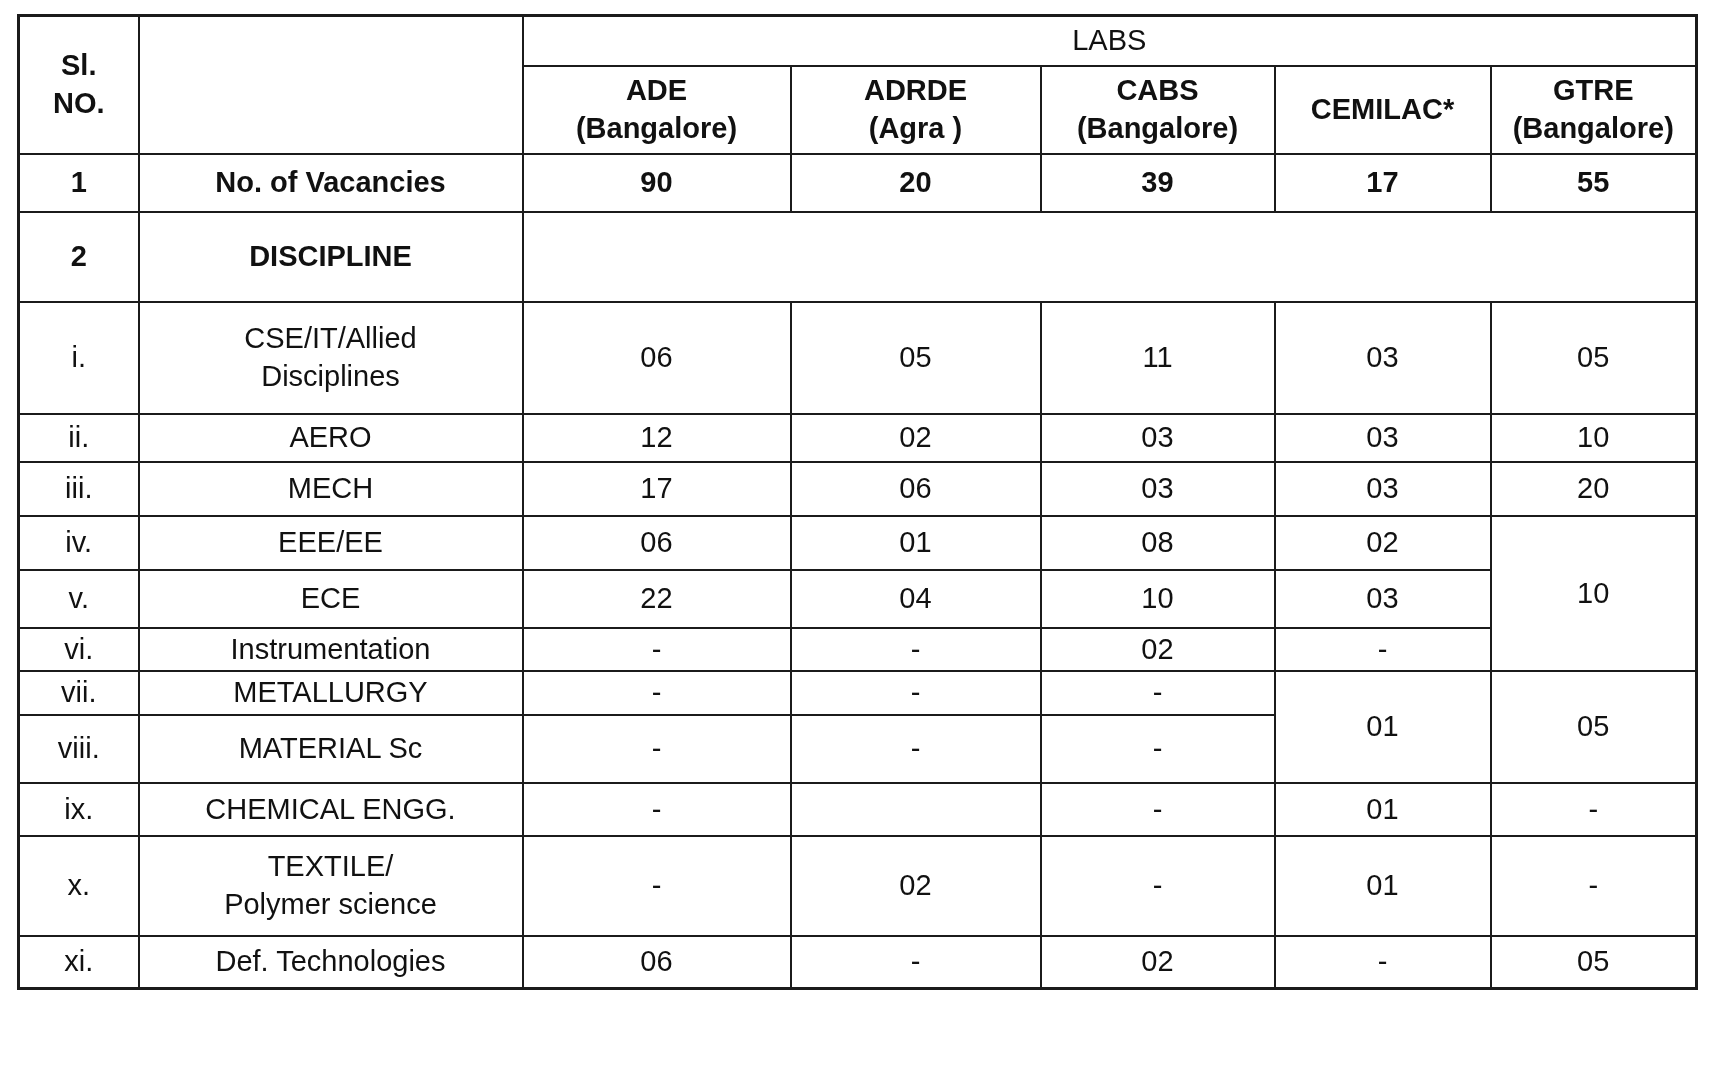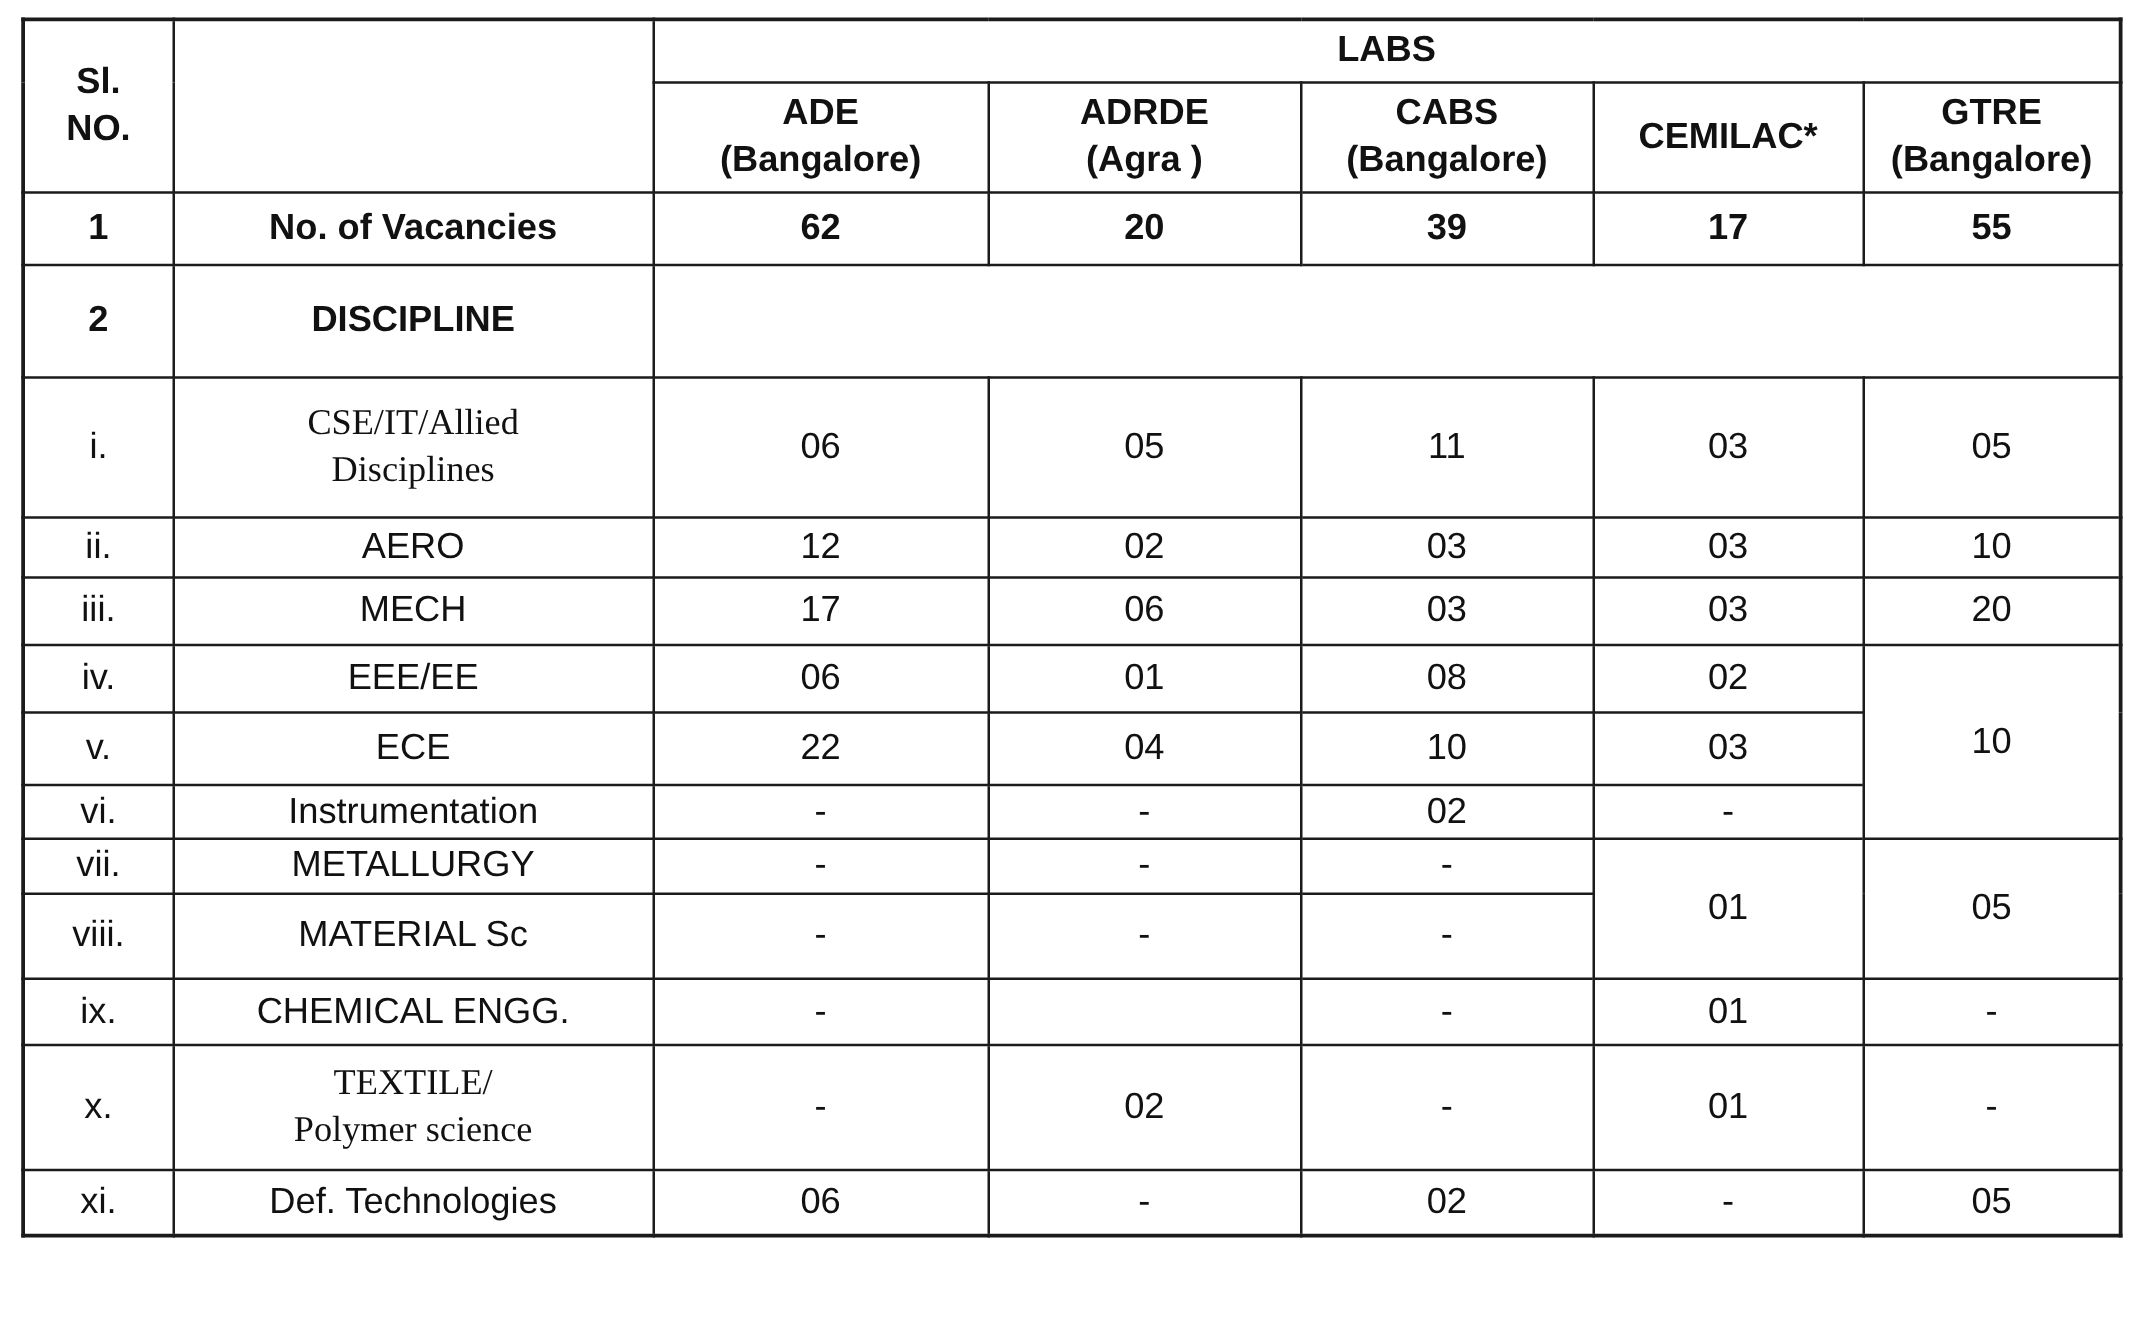--- a/index.html
+++ b/index.html
@@ -30,31 +30,31 @@
   }
   .b { font-weight: bold; }
   
   td.slno {
     font-weight: bold;
     vertical-align: top;
     padding-top: 16px;
     font-size: 31px;
     line-height: 1.65;
   }
-  td.labs-title { font-weight: bold; font-size: 31px; margin-left: 39px; }
+  td.labs-title { font-weight: normal; font-size: 31px; margin-left: 39px; }
   td.lab-head {
     font-weight: bold;
     font-size: 31px;
     vertical-align: top;
     padding-top: 12px;
     line-height: 1.7;
   }
   td.sl-top { vertical-align: top; padding-top: 6px; }
   td.vacval { font-weight: bold; }
-  td.two-line { line-height: 1.45; font-family: Liberation Serif, serif; }
+  td.two-line { line-height: 1.45; }
   td.dash-top { vertical-align: top; line-height: 0.75; padding-top: 4px; }
 </style>
 </head>
 <body>
 
 <table class="vac">
   <colgroup>
     <col style="width:120px">
       <col style="width:384px">
       <col style="width:268px">
@@ -93,21 +93,21 @@
     </td>
     <td class="lab-head">
       <div>GTRE</div>
       <div>(Bangalore)</div>
     </td>
   </tr>
 
   <tr style="height:58px">
     <td class="b">1</td>
     <td class="b">No. of Vacancies</td>
-    <td class="vacval">62</td>
+    <td class="vacval">90</td>
     <td class="vacval">20</td>
     <td class="vacval">39</td>
     <td class="vacval">17</td>
     <td class="vacval">55</td>
   </tr>
 
   <tr style="height:90px">
     <td class="b sl-top">2</td>
     <td class="b">DISCIPLINE</td>
     <td colspan="5"></td>

